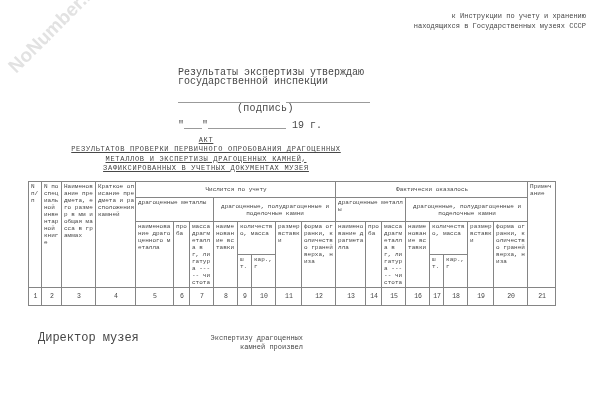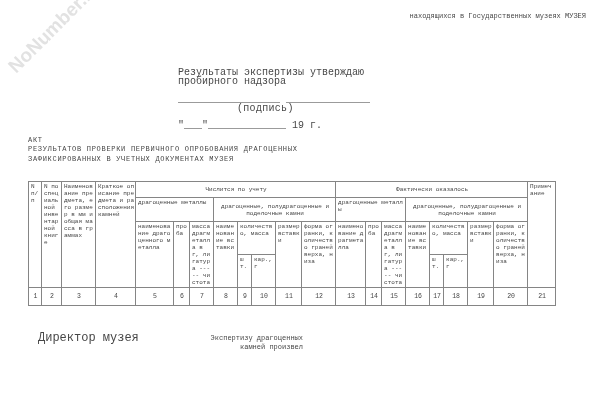--- a/index.html
+++ b/index.html
@@ -31,24 +31,25 @@
     position:absolute;left:178px;top:68px;
     font-size:10px;line-height:9.3px;
     white-space:nowrap;
   }
   .approval .sign-lines{margin-top:8px;}
   .approval .sign-caption{margin-left:59px;letter-spacing:0.3px;}
   .approval .date-line{margin-top:8px;}
   .act-title{
     position:absolute;left:28px;top:136px;
     width:356px;
-    text-align:left;
+    text-align:center;
     font-size:7px;line-height:9.3px;
     letter-spacing:0.7px;
     white-space:nowrap;
+    text-decoration:underline;
   }
   table.form{
     position:absolute;left:28px;top:181px;
     border-collapse:collapse;
     table-layout:fixed;
     width:527px;
     font-size:6px;line-height:7px;
   }
   table.form th, table.form td{
     border:1px solid #858585;
@@ -82,34 +83,36 @@
     width:98px;
     font-size:7px;line-height:9.3px;text-align:right;
   }
 </style>
 </head>
 <body>
 
 <div class="watermark">NoNumber.ru</div>
 
 <div class="appendix">
-  <div>находящихся в Государственных музеях МУЗЕЯ</div>
+  <div>к Инструкции по учету и хранению</div>
+  <div>находящихся в Государственных музеях СССР</div>
 </div>
 
 <div class="approval">
   <div>Результаты экспертизы утверждаю</div>
-  <div>пробирного надзора</div>
+  <div>государственной инспекции</div>
   <div class="sign-lines">_________________  ______________</div>
   <div class="sign-caption">(подпись)</div>
   <div class="date-line">"___"_____________ 19  г.</div>
 </div>
 
 <div class="act-title">
   <div>АКТ</div>
   <div>РЕЗУЛЬТАТОВ ПРОВЕРКИ ПЕРВИЧНОГО ОПРОБОВАНИЯ ДРАГОЦЕННЫХ</div>
+  <div>МЕТАЛЛОВ И ЭКСПЕРТИЗЫ ДРАГОЦЕННЫХ КАМНЕЙ,</div>
   <div>ЗАФИКСИРОВАННЫХ В УЧЕТНЫХ ДОКУМЕНТАХ МУЗЕЯ</div>
 </div>
 
 <table class="form">
   <colgroup>
     <col style="width:13px">
       <col style="width:20px">
       <col style="width:34px">
       <col style="width:40px">
     <col style="width:38px">

